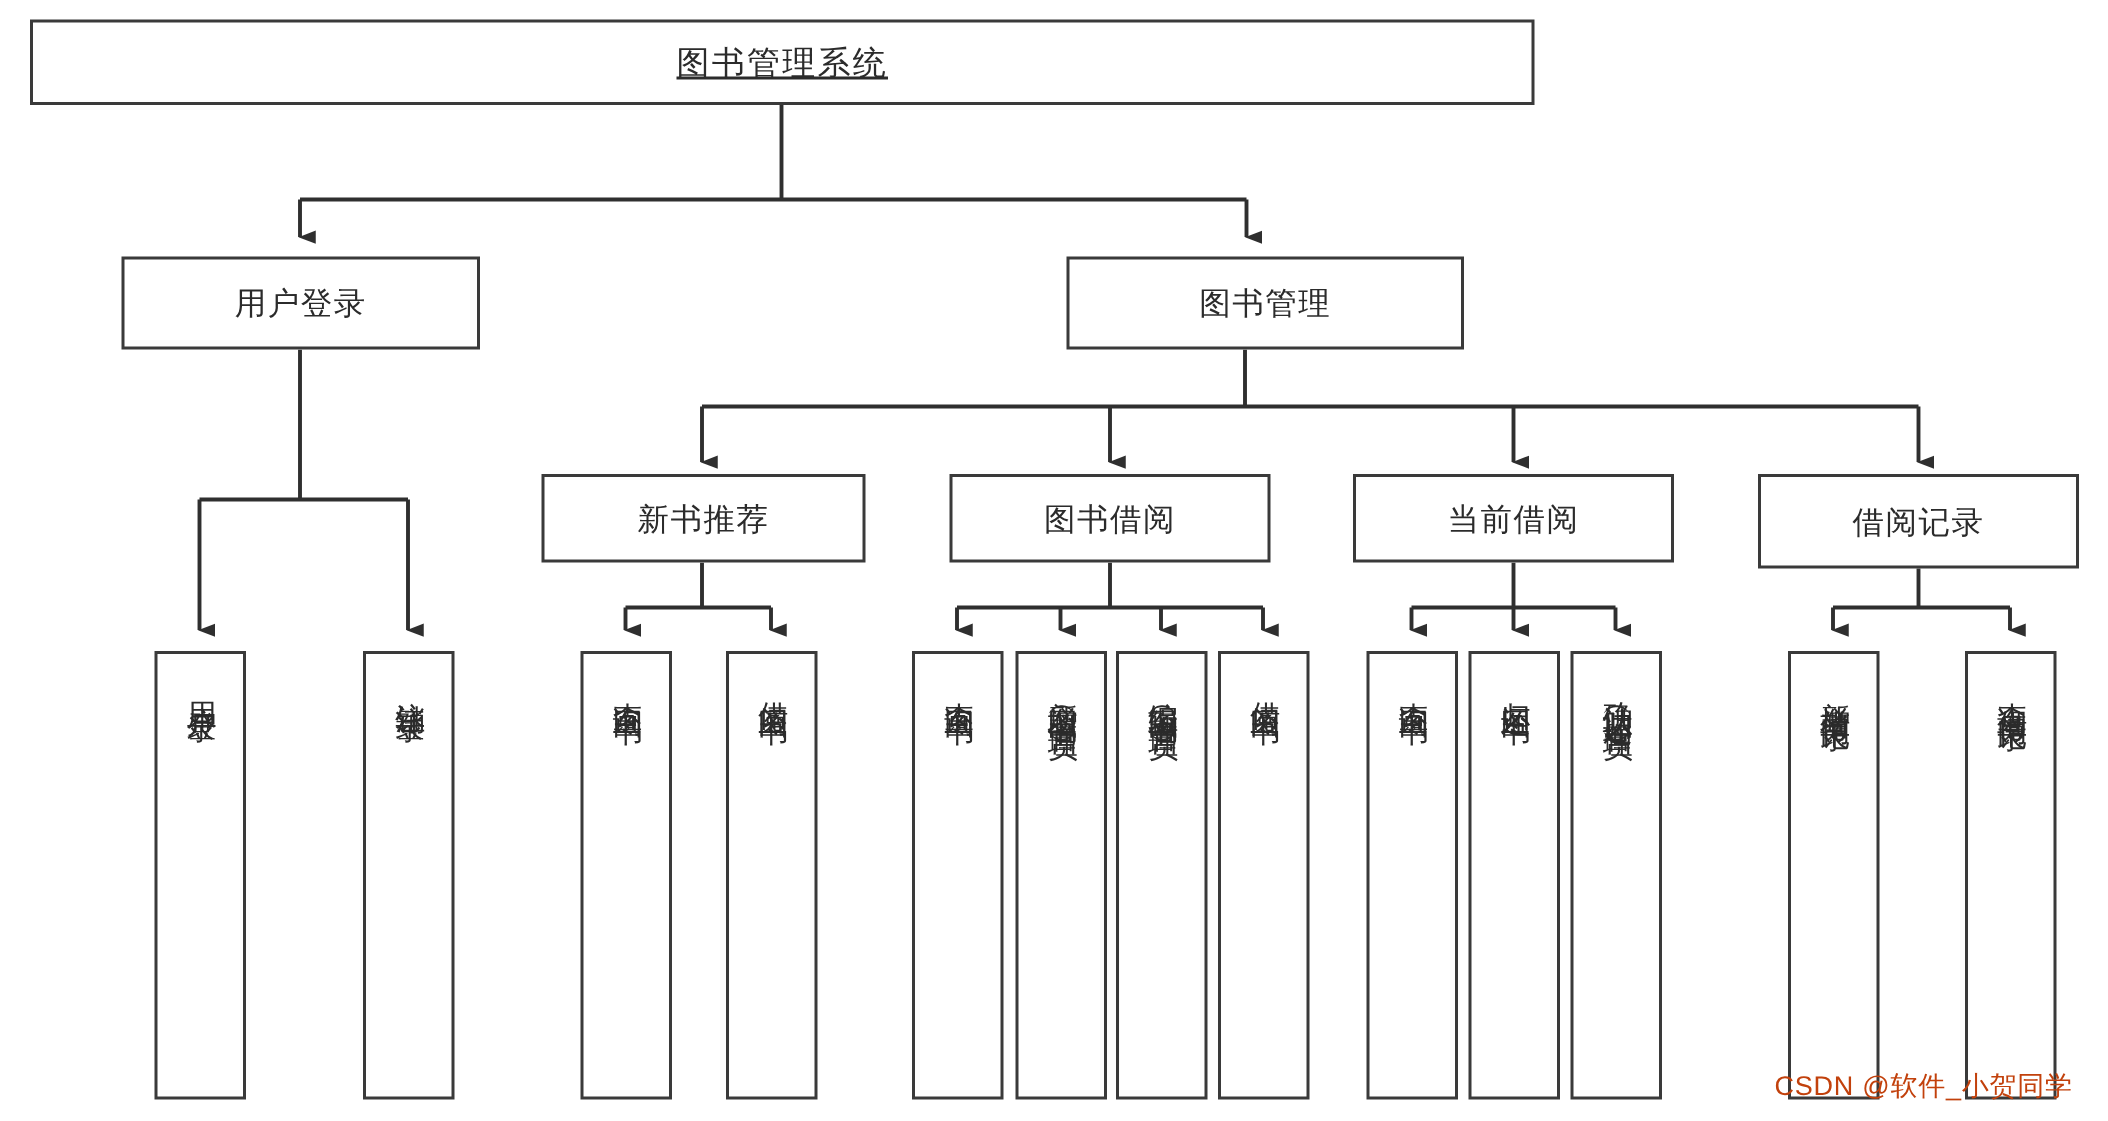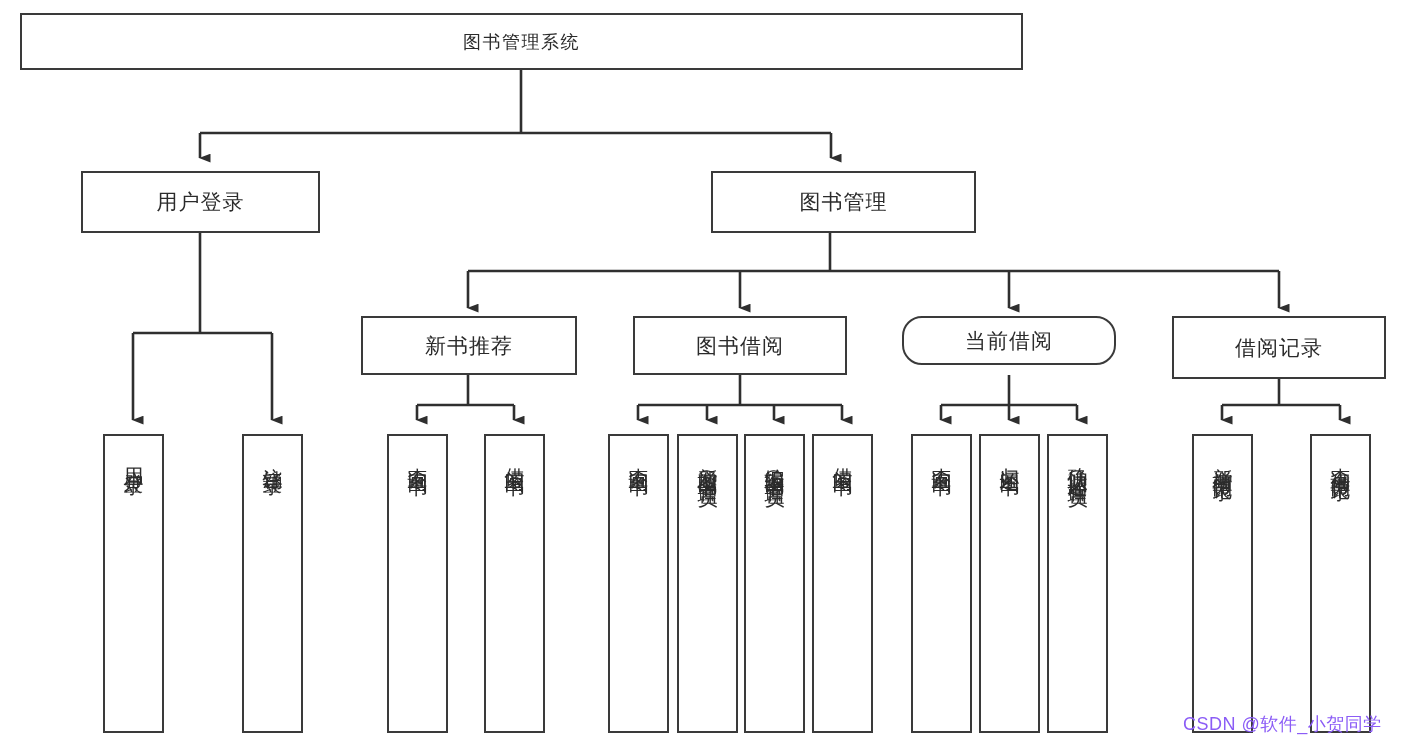--- a/index.html
+++ b/index.html
@@ -33,41 +33,42 @@
     display: flex;
     align-items: center;
     justify-content: center;
     color: #2b2b2b;
   }
   .node.horiz {
     font-size: 21px;
     letter-spacing: 1px;
   }
   .node.root {
-    font-size: 18px;
+    font-size: 22px;
     letter-spacing: 1.5px;
+    text-decoration: underline;
   }
   .node.leaf {
     font-size: 20px;
     letter-spacing: 1px;
     padding-top: 16px;
     align-items: flex-start;
     justify-content: center;
   }
   .vtext {
     writing-mode: vertical-rl;
     text-orientation: upright;
     line-height: 1.05;
     white-space: nowrap;
     letter-spacing: 3px;
   }
   .watermark {
     position: absolute;
     font-size: 18px;
-    color: #8b5cf6;
+    color: #c2410c;
     letter-spacing: 0.5px;
     white-space: nowrap;
     left: 1183px;
     top: 712px;
   }
 </style>
 </head>
 <body>
 
 <div id="canvas">
@@ -132,21 +133,21 @@
   <div class="node horiz" style="left:711px; top:171px; width:265px; height:62px;">
     <span>图书管理</span>
   </div>
 
   <div class="node horiz" style="left:361px; top:316px; width:216px; height:59px;">
     <span>新书推荐</span>
   </div>
   <div class="node horiz" style="left:633px; top:316px; width:214px; height:59px;">
     <span>图书借阅</span>
   </div>
-  <div class="node horiz" style="left:902px; top:316px; width:214px; height:49px;border-radius:20px;">
+  <div class="node horiz" style="left:902px; top:316px; width:214px; height:59px;">
     <span>当前借阅</span>
   </div>
   <div class="node horiz" style="left:1172px; top:316px; width:214px; height:63px;">
     <span>借阅记录</span>
   </div>
 
   <div class="node leaf" style="left:103px; top:434px; width:61px; height:299px;">
     <span class="vtext">用户登录</span>
   </div>
   <div class="node leaf" style="left:242px; top:434px; width:61px; height:299px;">

